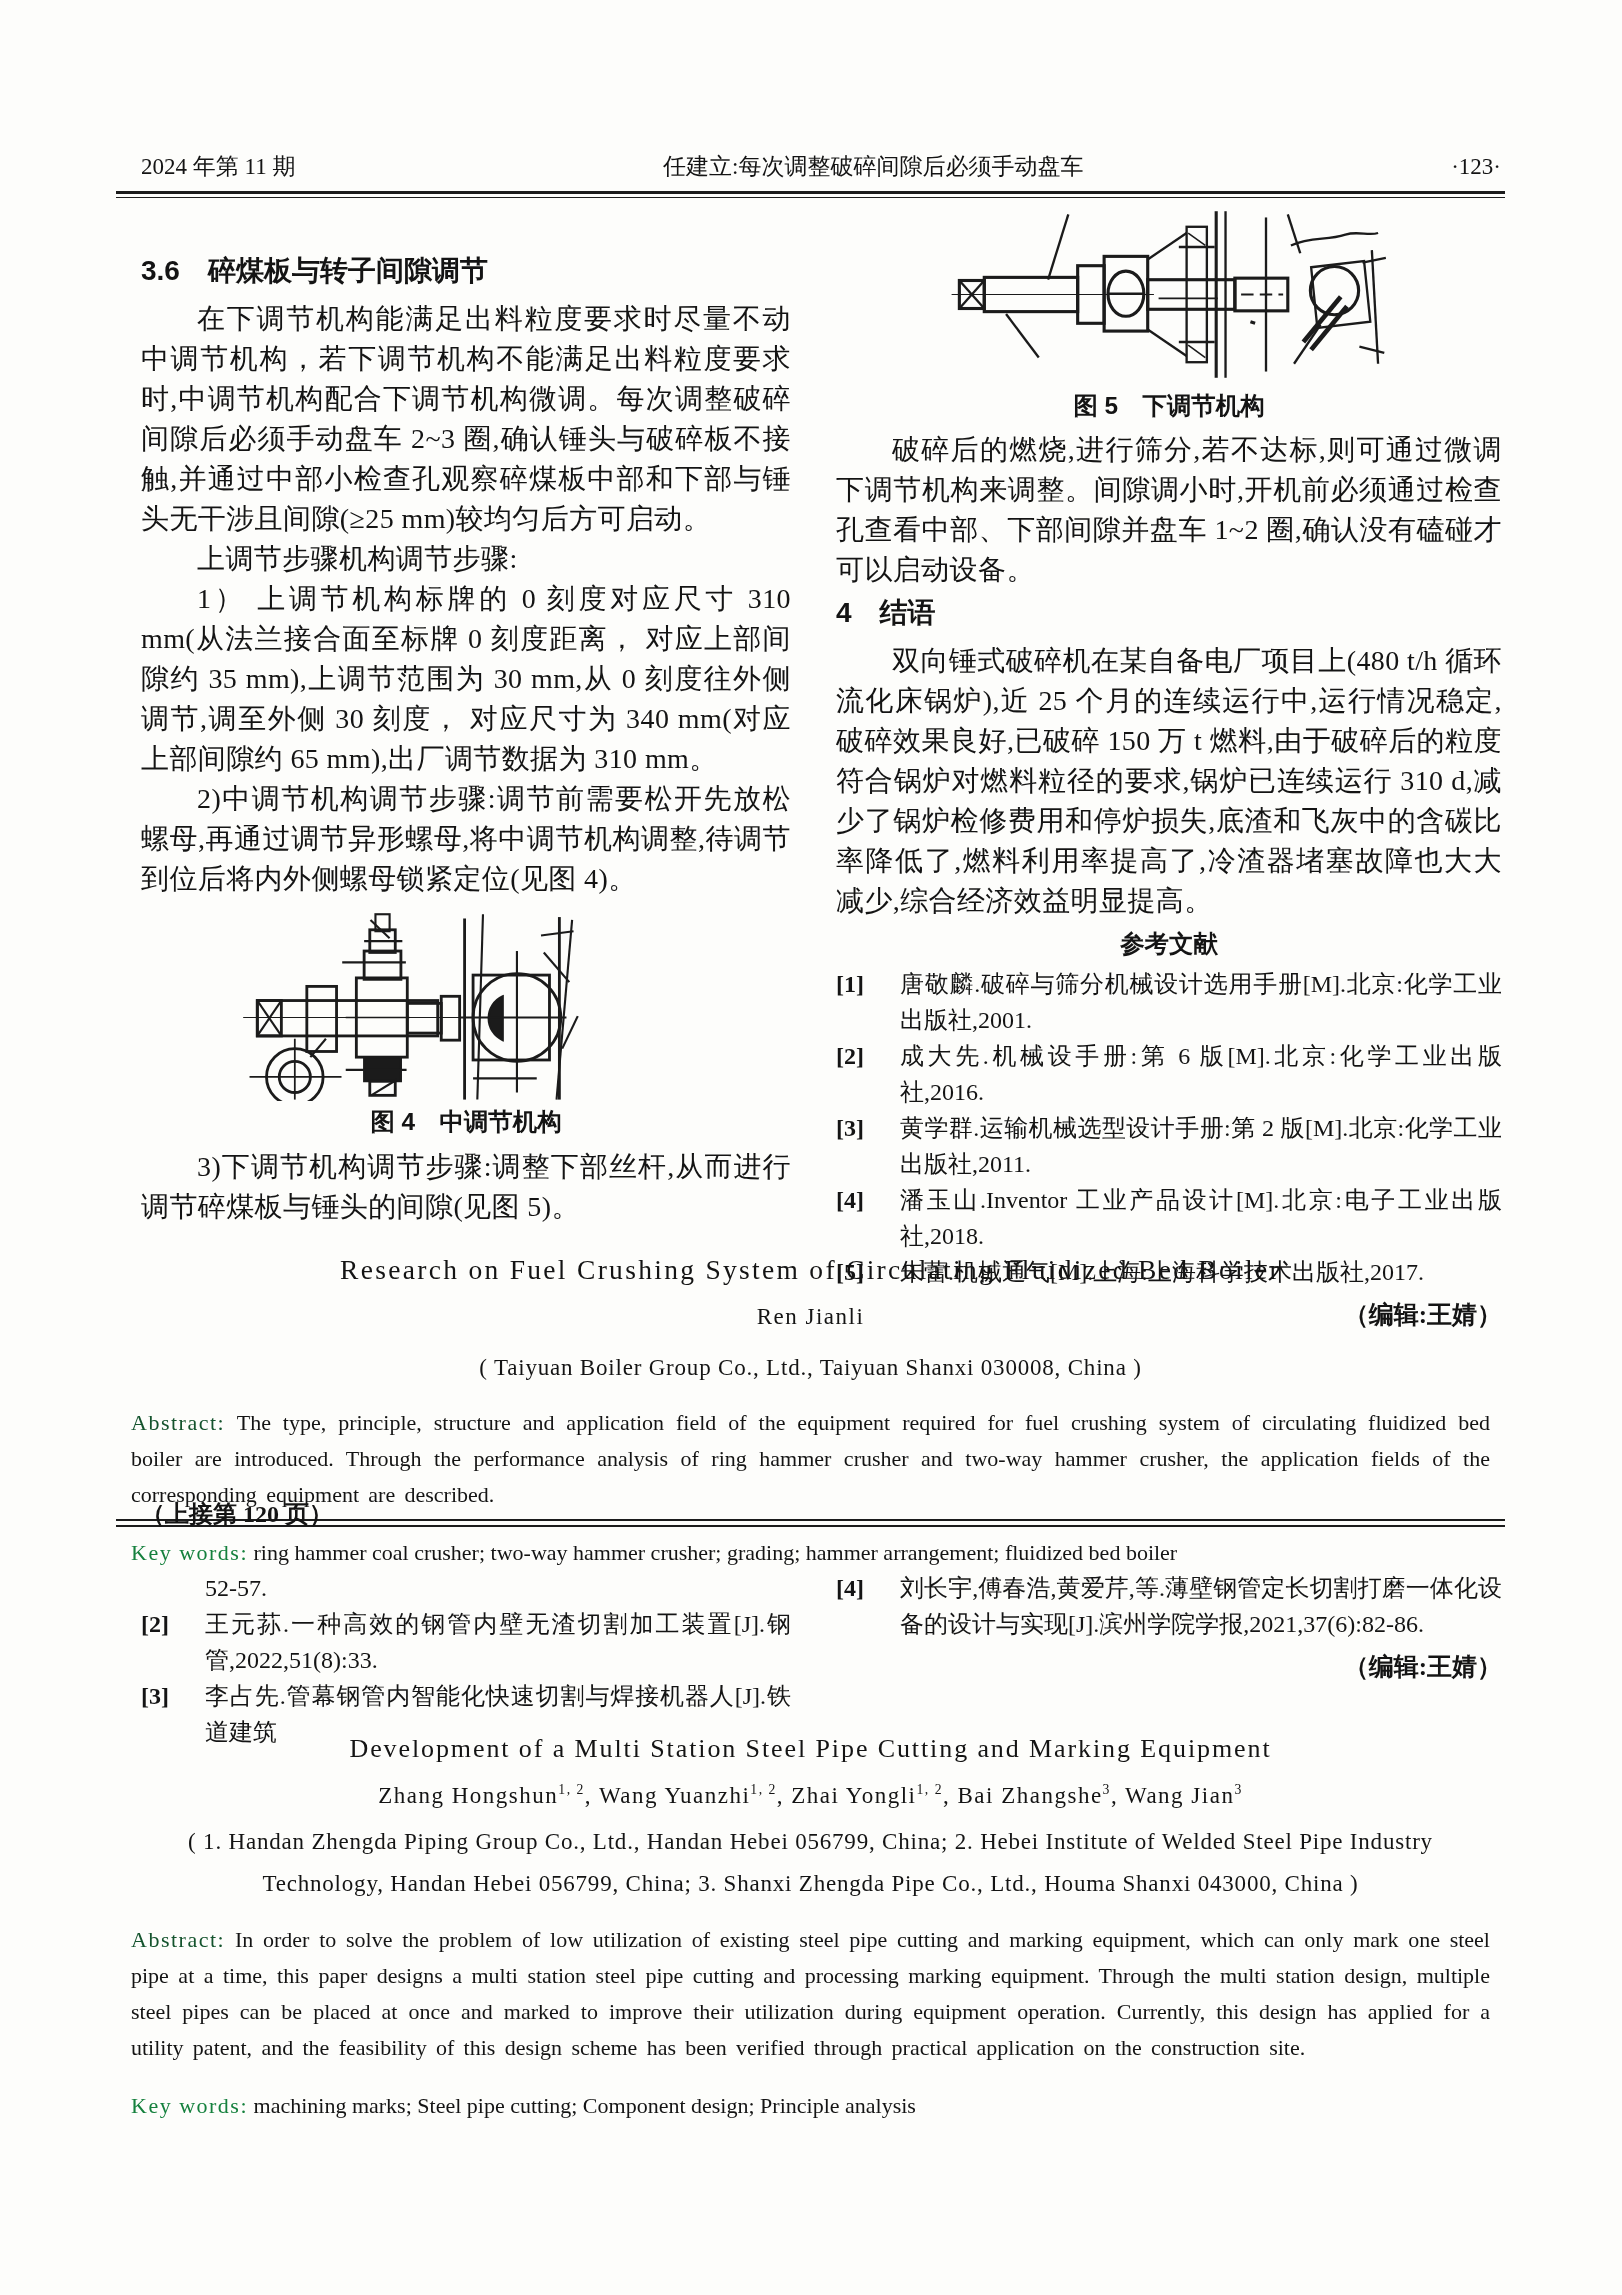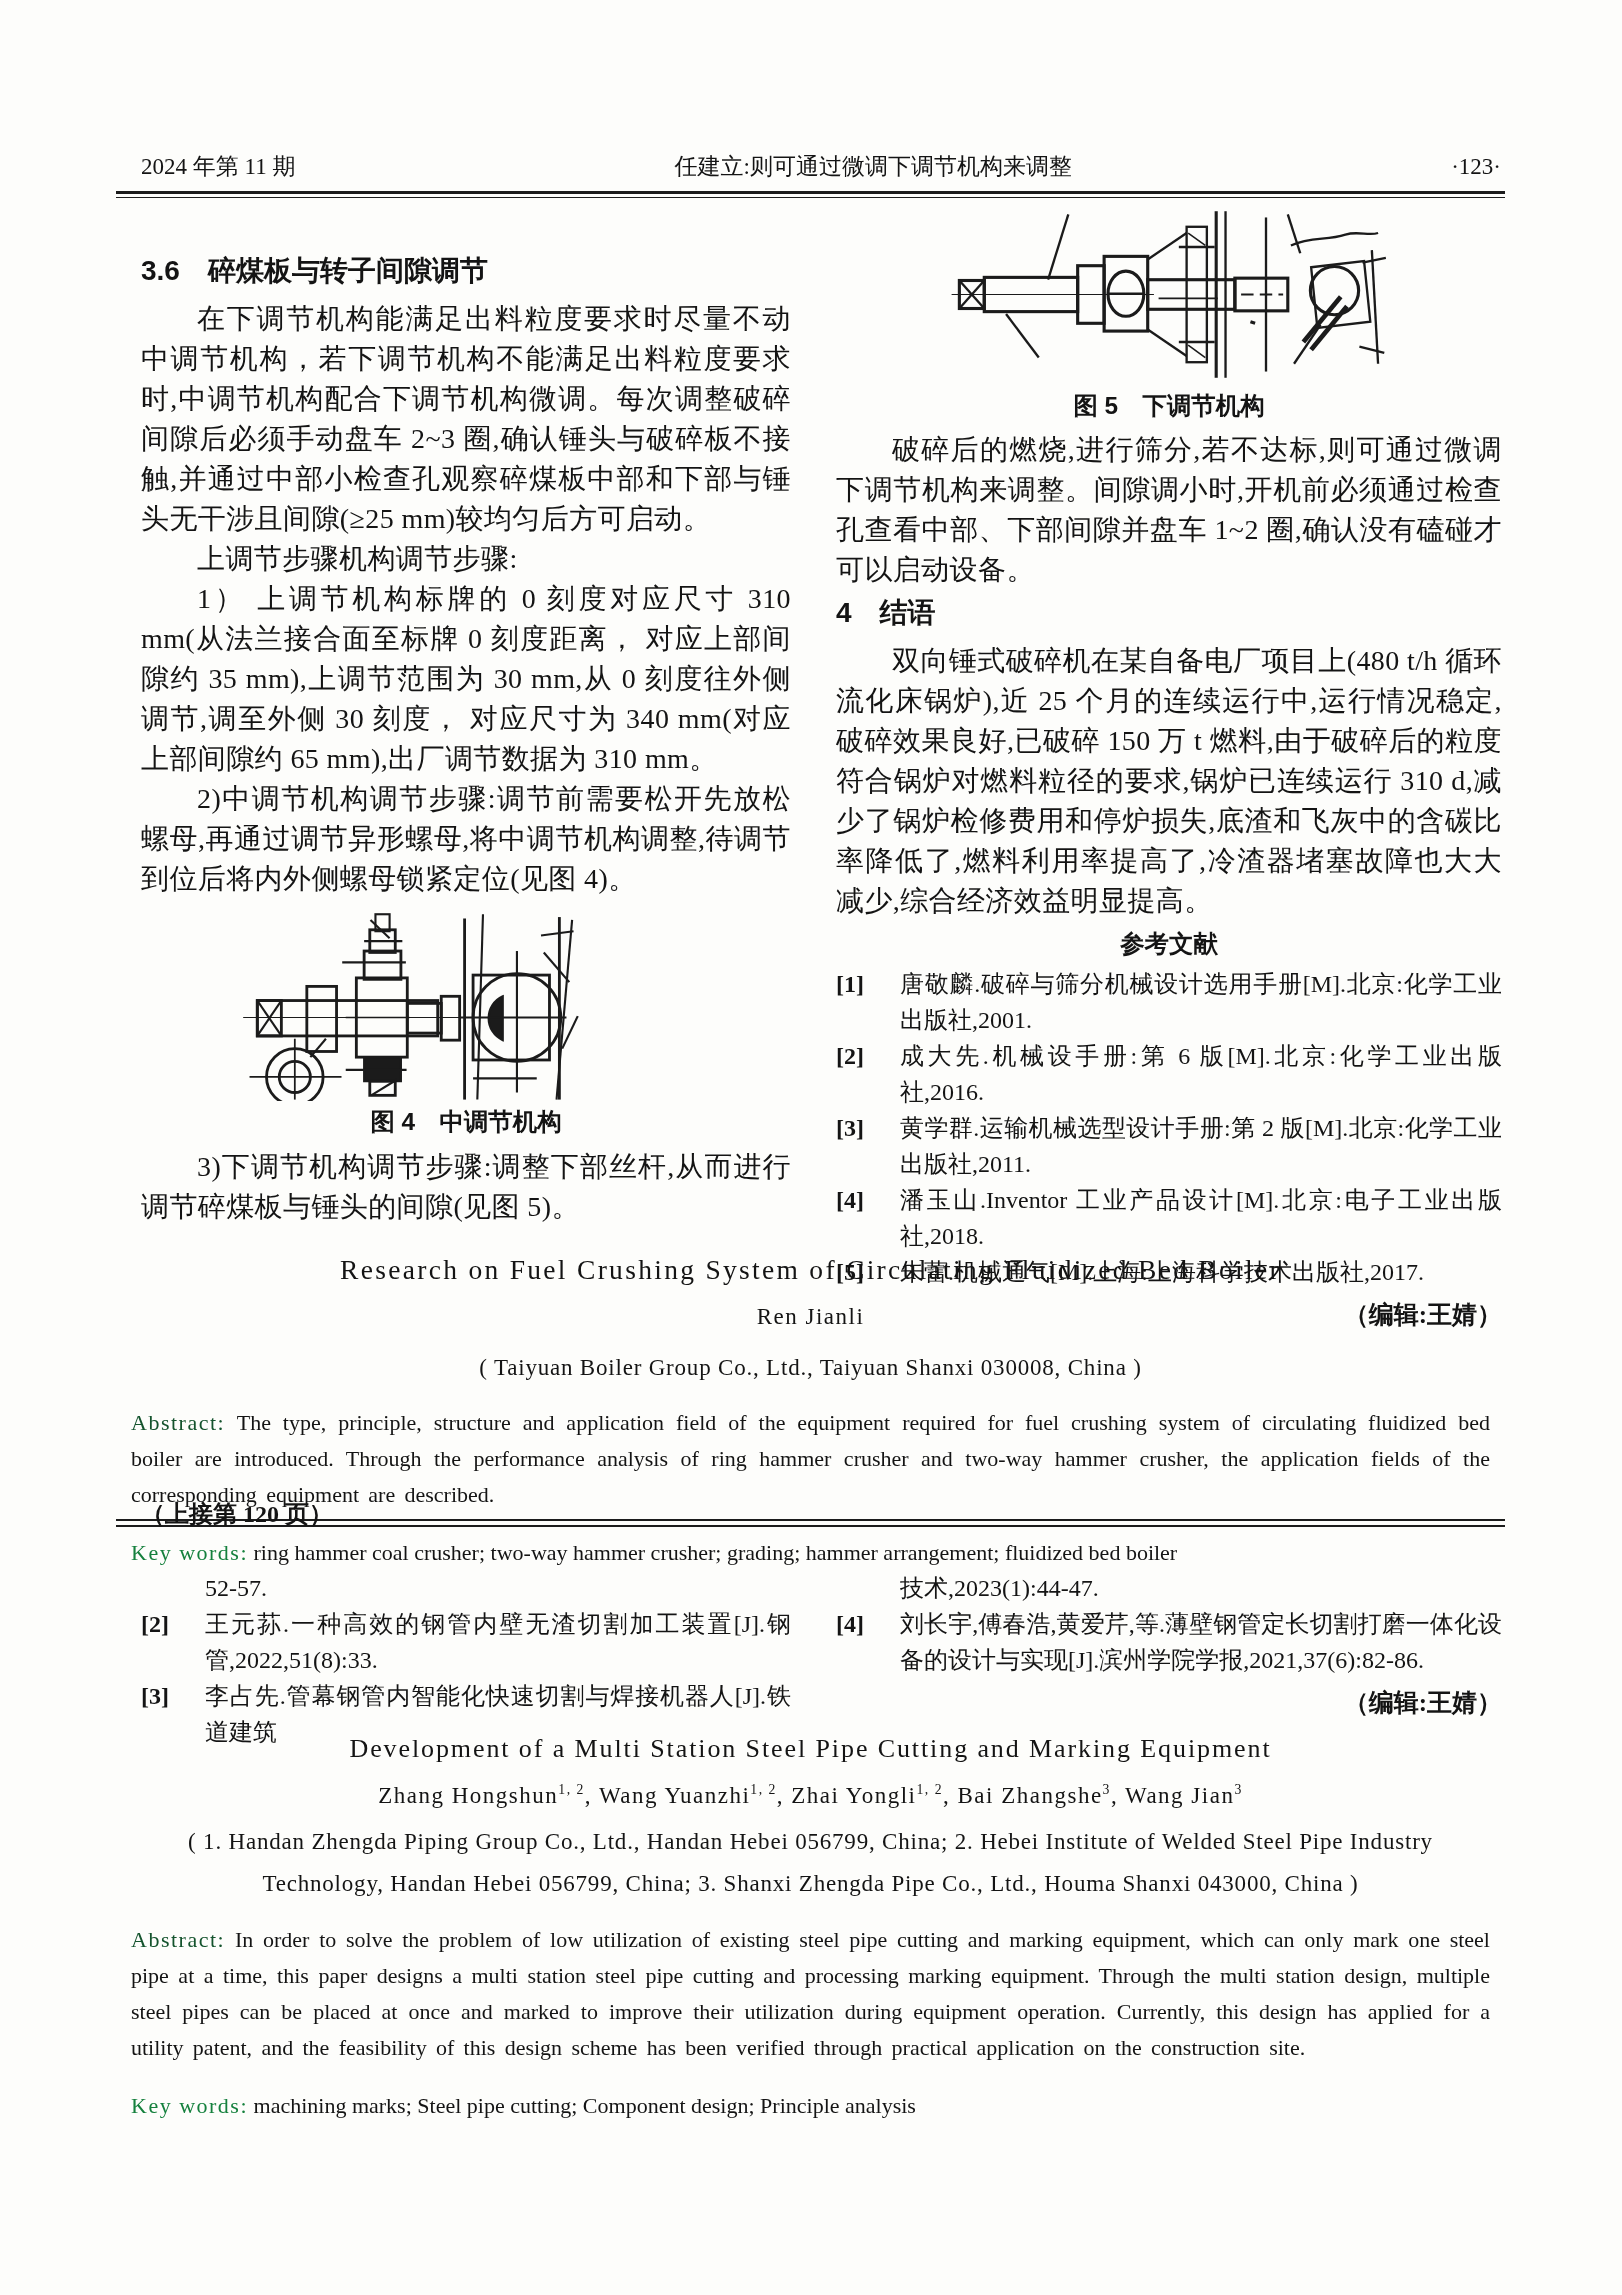--- a/index.html
+++ b/index.html
@@ -58,21 +58,21 @@
   
   .dwg{stroke:#1b1b1b;fill:none;}
 </style>
 </head>
 <body>
 
 <div class="page">
 
   <div class="header">
     <span>2024 年第 11 期</span>
-    <span>任建立:则可通过微调下调节机构来调整</span>
+    <span>任建立:每次调整破碎间隙后必须手动盘车</span>
     <span>·123·</span>
   </div>
   <div class="rule-thickthin"></div>
 
   <div class="col col-left">
     <h3 class="cjk-h">3.6　碎煤板与转子间隙调节</h3>
     <p class="para">在下调节机构能满足出料粒度要求时尽量不动中调节机构，若下调节机构不能满足出料粒度要求时,中调节机构配合下调节机构微调。每次调整破碎间隙后必须手动盘车 2~3 圈,确认锤头与破碎板不接触,并通过中部小检查孔观察碎煤板中部和下部与锤头无干涉且间隙(≥25 mm)较均匀后方可启动。</p>
     <p class="para">上调节步骤机构调节步骤:</p>
     <p class="para">1） 上调节机构标牌的 0 刻度对应尺寸 310 mm(从法兰接合面至标牌 0 刻度距离， 对应上部间隙约 35 mm),上调节范围为 30 mm,从 0 刻度往外侧调节,调至外侧 30 刻度， 对应尺寸为 340 mm(对应上部间隙约 65 mm),出厂调节数据为 310 mm。</p>
     <p class="para">2)中调节机构调节步骤:调节前需要松开先放松螺母,再通过调节异形螺母,将中调节机构调整,待调节到位后将内外侧螺母锁紧定位(见图 4)。</p>
@@ -232,21 +232,20 @@
     <div class="ref">
       <span class="ref-num">[2]</span>
       <span class="ref-text">王元荪.一种高效的钢管内壁无渣切割加工装置[J].钢管,2022,51(8):33.</span>
     </div>
     <div class="ref">
       <span class="ref-num">[3]</span>
       <span class="ref-text">李占先.管幕钢管内智能化快速切割与焊接机器人[J].铁道建筑</span>
     </div>
   </div>
   <div class="cont-col cont-right">
-    <p class="carry">技术,2023(1):44-47.</p>
     <div class="ref">
       <span class="ref-num">[4]</span>
       <span class="ref-text">刘长宇,傅春浩,黄爱芹,等.薄壁钢管定长切割打磨一体化设备的设计与实现[J].滨州学院学报,2021,37(6):82-86.</span>
     </div>
     <div class="editor">（编辑:王婧）</div>
   </div>
 
   <div class="enblock en2">
     <h2 class="en-title2">Development of a Multi Station Steel Pipe Cutting and Marking Equipment</h2>
     <div class="en-author">

